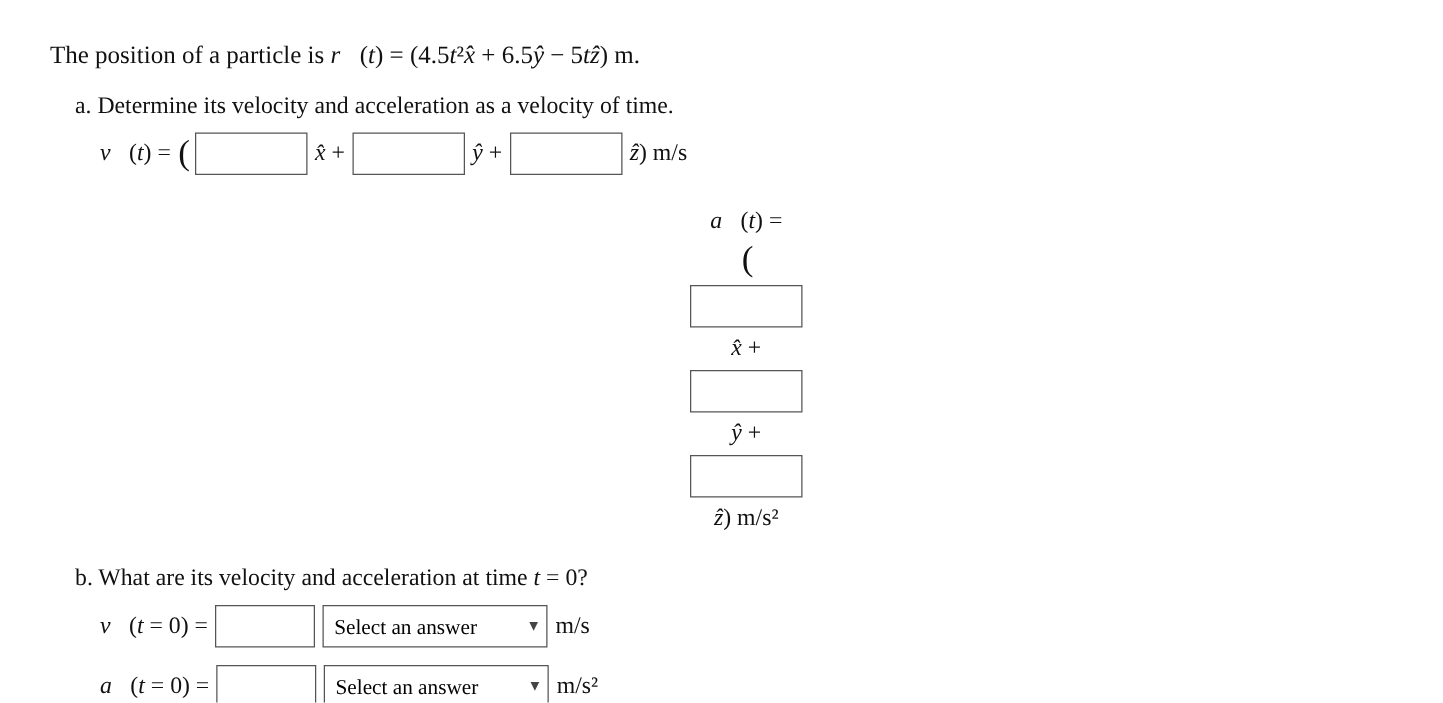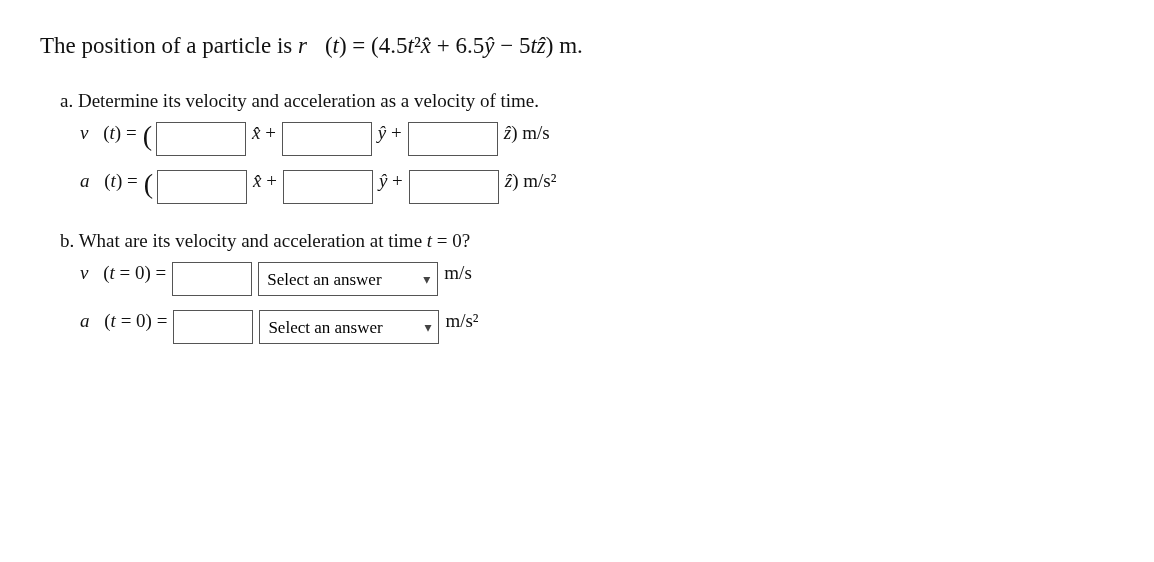--- a/index.html
+++ b/index.html
@@ -15,38 +15,38 @@
       align-items: flex-start;
       justify-content: flex-start;
       padding: 30px 40px;
     }
 
     .content {
       width: 100%;
     }
 
     .problem-statement {
-      font-size: 23px;
-      margin-bottom: 28px;
+      font-size: 20px;
+      margin-bottom: 16px;
       line-height: 1.4;
     }
 
     .part {
       margin-left: 20px;
       margin-bottom: 20px;
     }
 
     .part-label {
       font-size: 19px;
       margin-bottom: 10px;
     }
 
     .equation-row {
       display: flex;
-      align-items: flex-start;
+      align-items: center;
       gap: 6px;
       margin-left: 20px;
       margin-bottom: 10px;
       flex-wrap: wrap;
     }
 
     .math-text {
       font-size: 19px;
       white-space: nowrap;
     }
@@ -140,21 +140,21 @@
       </span>
       <span class="open-paren">(</span>
       <input class="input-box" type="text" style="">
       <span class="math-text"><i>x̂</i> +</span>
       <input class="input-box" type="text" style="">
       <span class="math-text"><i>ŷ</i> +</span>
       <input class="input-box" type="text" style="">
       <span class="math-text"><i>ẑ</i>) m/s</span>
     </div>
 
-    <div class="equation-row" style="margin-top:14px;">
+    <div class="equation-row" style="margin-top:26px;flex-direction:column;">
       <span class="math-text">
         <i>a⃗</i>(<i>t</i>) =
       </span>
       <span class="open-paren">(</span>
       <input class="input-box" type="text" style="">
       <span class="math-text"><i>x̂</i> +</span>
       <input class="input-box" type="text" style="">
       <span class="math-text"><i>ŷ</i> +</span>
       <input class="input-box" type="text" style="">
       <span class="math-text"><i>ẑ</i>) m/s²</span>

